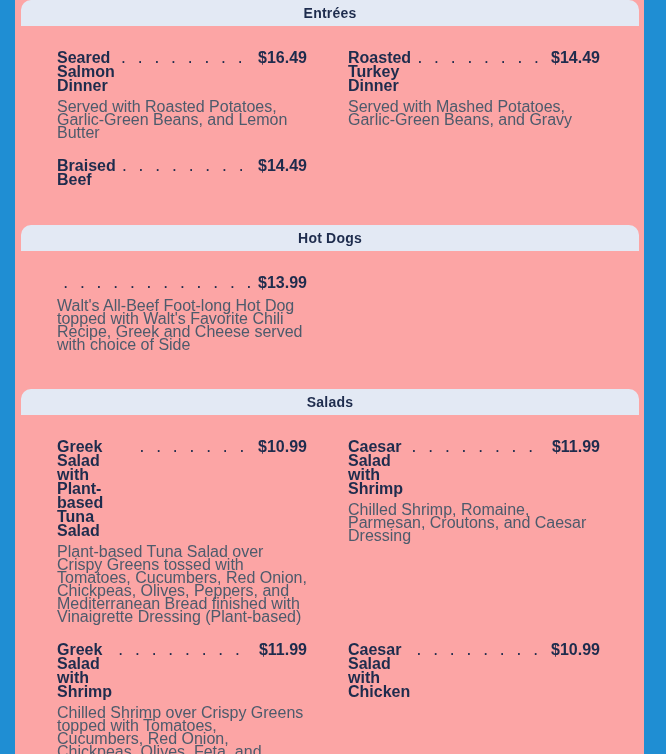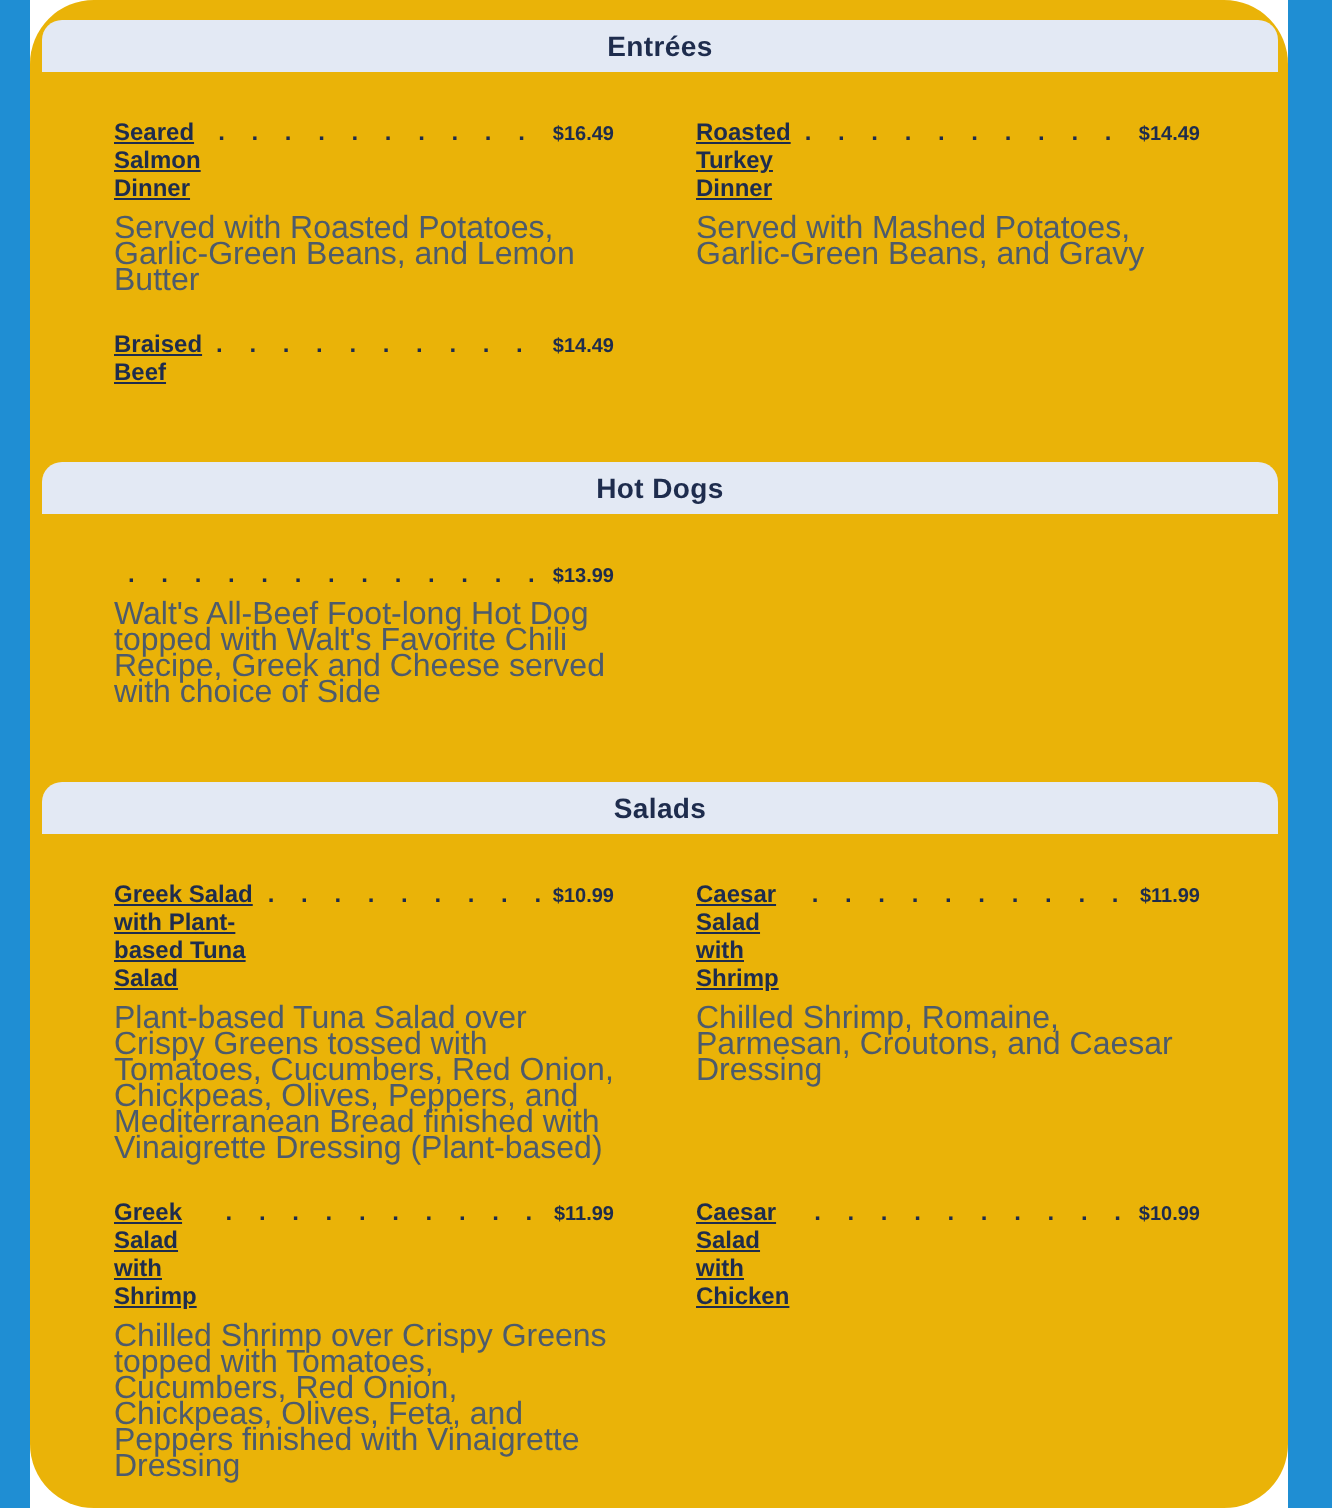--- a/index.html
+++ b/index.html
@@ -18,24 +18,22 @@
   }
   .side-border {
     position: absolute; top: 0; bottom: 0;
     background: var(--blue);
   }
   .side-border.left  { left: 0;  width: 15px; }
   .side-border.right { right: 0; width: 22px; }
   .content {
     position: absolute;
     left: 15px; right: 22px; top: 0; bottom: 0;
-    background: #eab308;
-    padding-top: 10px;
+    background: #fca5a5;
     overflow: hidden;
-    border-radius: 32px;
   }
   .menu-section + .menu-section { margin-top: 38px; }
   .section-header {
     margin: 0 5px 23px 6px;
     height: 26px;
     background: var(--header-bg);
     border-radius: 10px 10px 0 0;
     display: flex;
     align-items: center;
     justify-content: center;
@@ -54,40 +52,39 @@
     padding: 0 44px 0 42px;
     align-items: start;
   }
   .menu-item { min-width: 0; }
   .item-heading {
     display: flex;
     align-items: baseline;
     color: var(--navy);
   }
   .item-name {
-    font-size: 12px;
+    font-size: 16px;
     line-height: 14px;
     font-weight: 700;
-    text-decoration: underline;
   }
   .dots {
     flex: 1 1 auto;
     min-width: 0;
     overflow: hidden;
     white-space: nowrap;
     margin: 0 6px 0 7px;
     font-size: 12px;
     font-weight: 700;
     letter-spacing: 5px;
   }
   .dots::after {
     content: ". . . . . . . . . . . . . . . . . . . . . . . . . . . .";
   }
   .item-price {
-    font-size: 10px;
+    font-size: 16px;
     font-weight: 700;
     white-space: nowrap;
   }
   .item-desc {
     margin-top: 7px;
     font-size: 16px;
     line-height: 13px;
     color: var(--desc);
   }
 </style>

